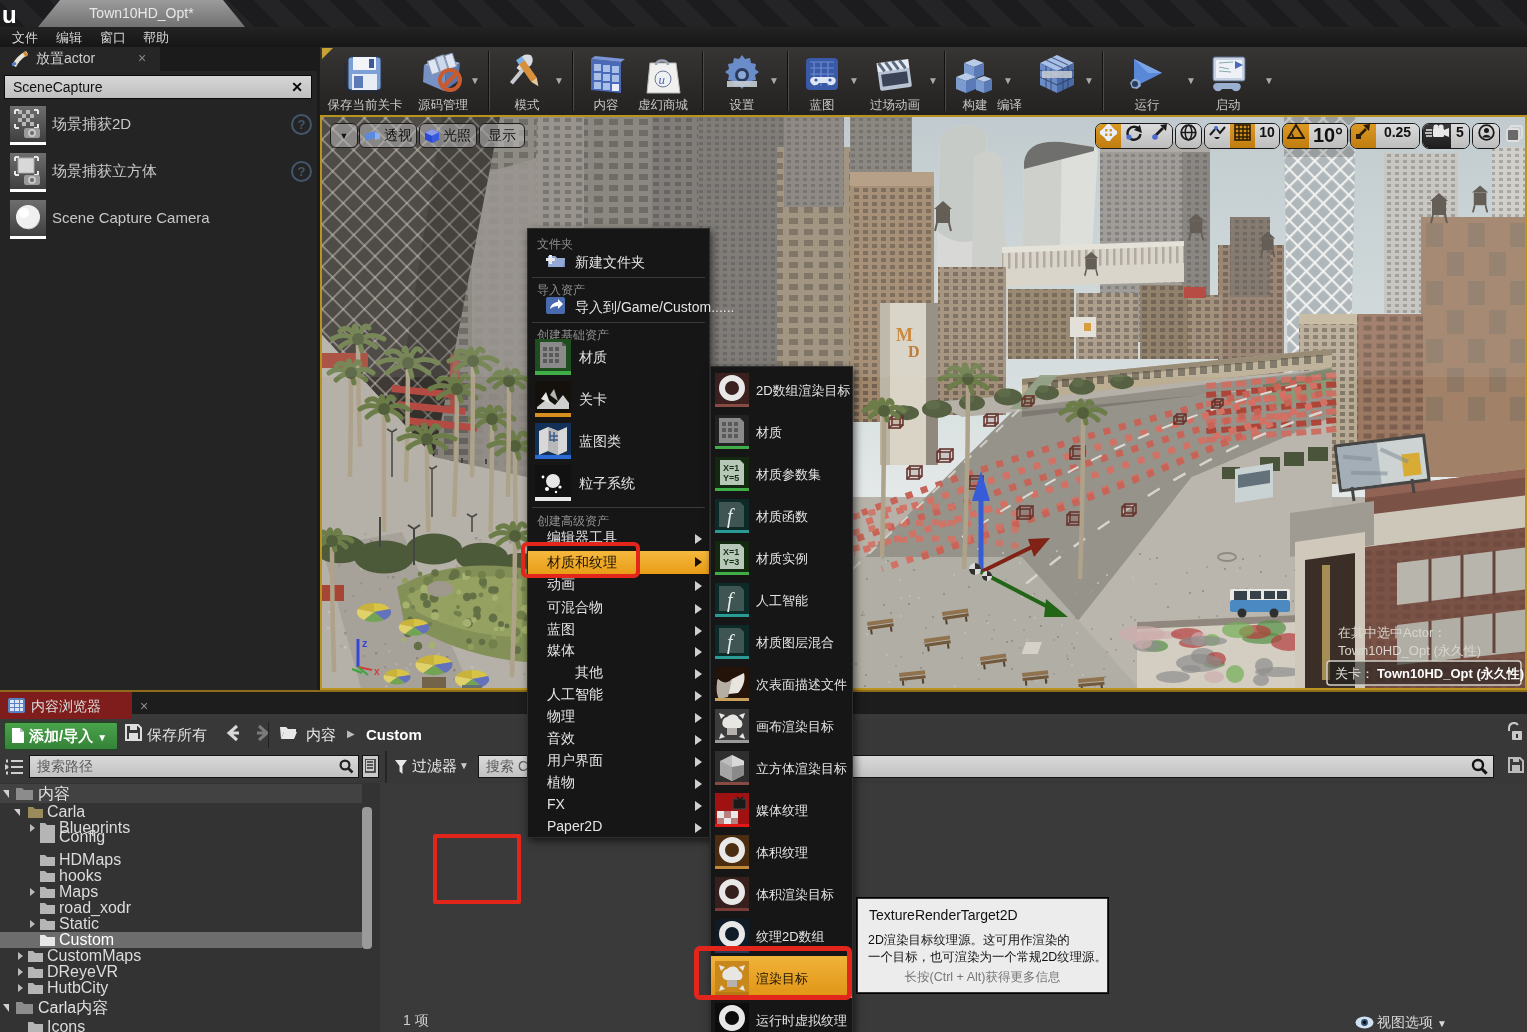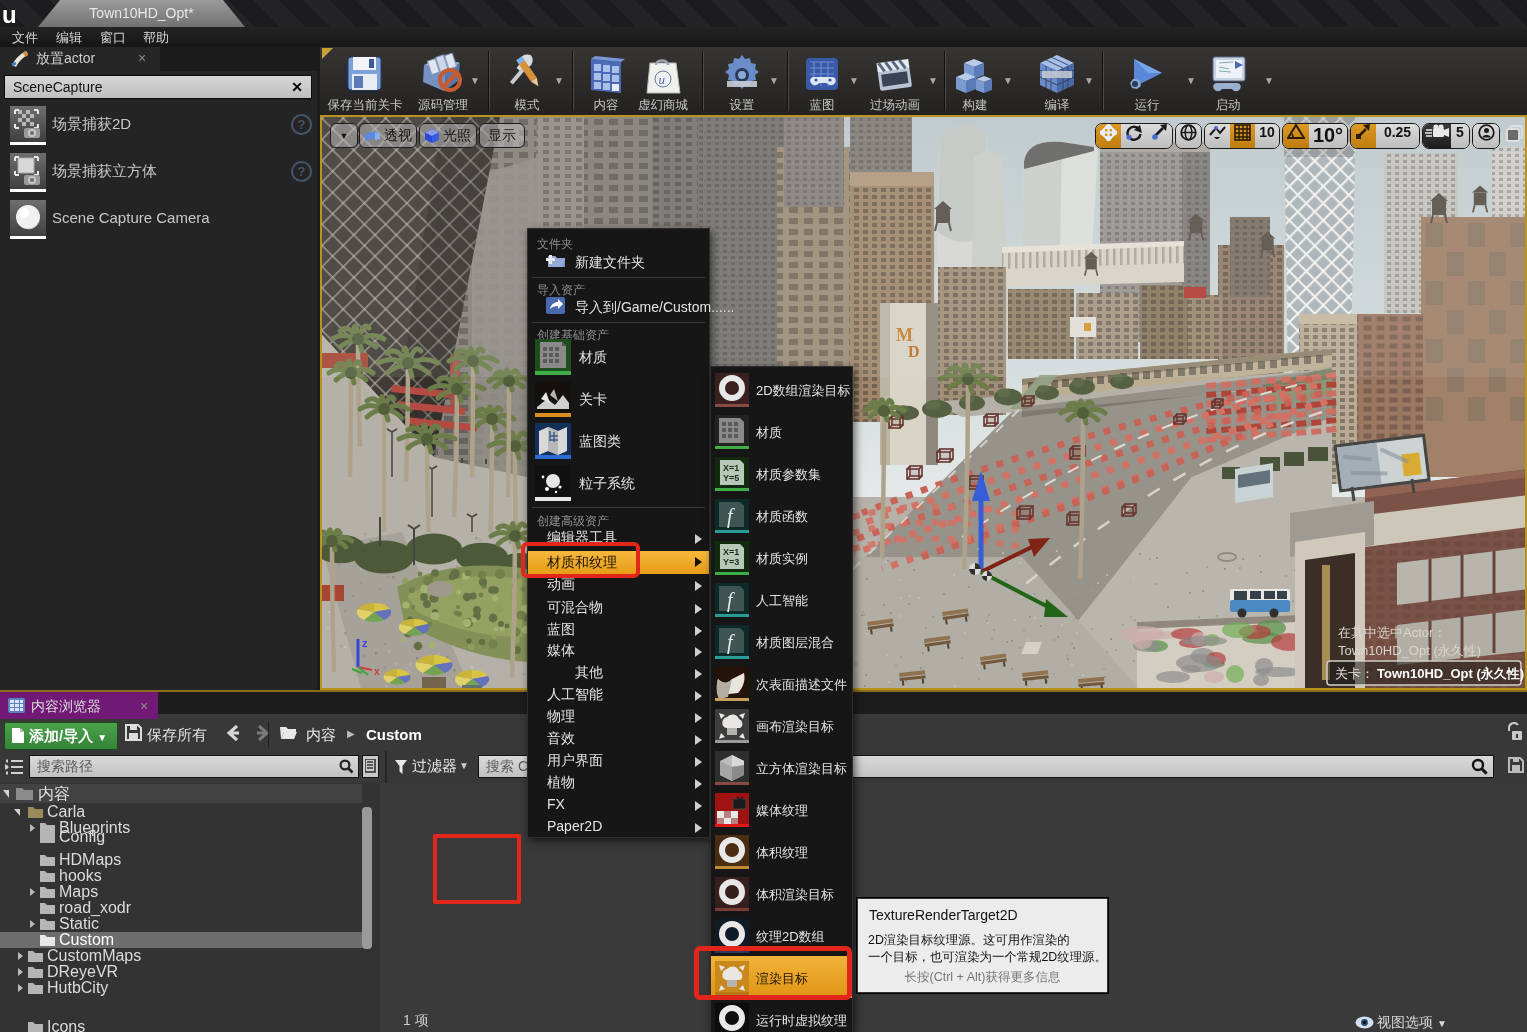--- a/index.html
+++ b/index.html
@@ -25,21 +25,21 @@
   .lp-label{position:absolute;left:52px;top:14px;color:#c8c8c8;font-size:15px;}
   .lp-q{position:absolute;left:291px;top:13px;width:17px;height:17px;border:2px solid #44566b;
     border-radius:50%;color:#44566b;font-size:13px;text-align:center;line-height:17px;font-weight:bold;}
   
   #toolbar{left:320px;top:47px;width:1207px;height:68px;background:linear-gradient(#363534,#232221);}
   .tb-sep{position:absolute;top:4px;width:1px;height:60px;background:#4a4a4a;box-shadow:-1px 0 #111;}
   .tb-dd{position:absolute;color:#aaa;font-size:10px;}
   
   #cbrowser{left:0;top:690px;width:1527px;height:342px;background:#3a3a3a;}
   #cb-topstrip{left:0;top:0;width:1527px;height:22px;background:#1d1d1d;border-top:2px solid #8f6c1c;}
-  #cb-tab{left:0px;top:2px;width:158px;height:27px;background:#701a75;color:#dcdcdc;font-size:14px;}
+  #cb-tab{left:0px;top:2px;width:132px;height:27px;background:#7f1d1d;color:#dcdcdc;font-size:14px;}
   #cb-toolrow{left:0;top:29px;width:1527px;height:32px;background:#383838;}
   #cb-addbtn{left:4px;top:3px;width:112px;height:26px;background:linear-gradient(#4aa34b,#358338);
     border:1px solid #1c4a1d;border-radius:2px;color:#fff;font-size:15px;font-weight:bold;line-height:26px;}
   #cb-pathrow{left:0;top:61px;width:1527px;height:32px;background:#383838;}
   #cb-tree{left:0;top:93px;width:380px;height:249px;background:#333333;color:#d8d8d8;font-size:13px;}
   .tr-row{position:absolute;left:0;width:360px;height:16px;line-height:16px;}
   #cb-right{left:385px;top:93px;width:1142px;height:249px;background:#3a3a3a;}
   
   .ctxmenu{background:#161616;border:1px solid #2e2e2e;box-shadow:2px 3px 8px rgba(0,0,0,.6);}
   .m-section{color:#8f8f8f;font-size:12px;}
@@ -229,21 +229,21 @@
     <div class="abs tb-dd" style="left:683px;top:28px;">▼</div>
     <svg class="abs" style="left:714px;top:6px" width="46" height="44" viewBox="0 0 46 44">
       <g>
 <polygon points="23,2 40,10 23,18 6,10" fill="#a8c0e8"></polygon>
 <polygon points="6,10 23,18 23,40 6,32" fill="#6a8ac8"></polygon>
 <polygon points="40,10 23,18 23,40 40,32" fill="#4a6aa8"></polygon>
 <path d="M12 7l17 8M17 4l17 8M6 17l17 8M6 24l17 8M23 25l17-8M23 32l17-8M12 13v22M17 16v21M29 16v21M34 13v22" stroke="#2a3a5a" stroke-width="1.1" opacity=".7"></path>
 <rect x="8" y="18" width="30" height="7" fill="#c8ccd2" opacity=".85"></rect>
       </g>
     </svg>
-    <div class="abs" style="left:677px;top:50px;width:120px;text-align:center;color:#c6c6c6;font-size:12.5px;">编译</div>
+    <div class="abs" style="left:677px;top:50px;width:120px;text-align:left;color:#c6c6c6;font-size:12.5px;">编译</div>
     <div class="abs tb-dd" style="left:764px;top:28px;">▼</div>
     <div class="tb-sep" style="left:783px;"></div>
     <svg class="abs" style="left:804px;top:6px" width="46" height="44" viewBox="0 0 46 44">
       <polygon points="10,6 38,20 10,34" fill="#5a88d8"></polygon>
       <polygon points="10,6 38,20 24,20" fill="#7aa4e8"></polygon>
 <path d="M12 26l4 2 1 5-4 3-5-1-2-5 3-4z" fill="#8aa8d0"></path>
       <circle cx="11" cy="31" r="3" fill="#2a3a5a"></circle>
     </svg>
     <div class="abs" style="left:767px;top:50px;width:120px;text-align:center;color:#c6c6c6;font-size:12.5px;">运行</div>
     <div class="abs tb-dd" style="left:866px;top:28px;">▼</div>
@@ -1609,20 +1609,27 @@
       </svg>
     <span style="position:absolute;left:47px;color:#dcdcdc;">DReyeVR</span>
   </div>
   <div class="tr-row" style="top:197px;">
     <b style="position:absolute;left:18px;top:4px;width:0;height:0;border-top:4px solid transparent;border-bottom:4px solid transparent;border-left:5px solid #bbb;"></b>
     <svg style="position:absolute;left:28px;top:2px" width="15" height="12">
         <path d="M0 1h5l2 2h8v9H0z" fill="#b5b5b5"></path>
       </svg>
     <span style="position:absolute;left:47px;color:#dcdcdc;">HutbCity</span>
   </div>
+  <div class="tr-row" style="top:215px;height:19px;line-height:19px;">
+    <b style="position:absolute;left:3px;top:6px;width:0;height:0;border-left:6px solid transparent;border-top:8px solid #d0d0d0;"></b>
+    <svg style="position:absolute;left:16px;top:3px" width="17" height="13">
+        <path d="M0 1h6l2 2h9v10H0z" fill="#8c8c8c"></path>
+      </svg>
+    <span style="position:absolute;left:38px;color:#e2e2e2;font-size:16px;">Carla内容</span>
+  </div>
   <div class="tr-row" style="top:236px;">
     <svg style="position:absolute;left:28px;top:2px" width="15" height="12">
         <path d="M0 1h5l2 2h8v9H0z" fill="#b5b5b5"></path>
       </svg>
     <span style="position:absolute;left:47px;color:#dcdcdc;">Icons</span>
   </div>
 </div>
 
 <div class="abs ctxmenu" id="menu1" style="left:527px;top:228px;width:181px;height:608px;">
   <div class="abs m-section" style="left:9px;top:7px;">文件夹</div>

